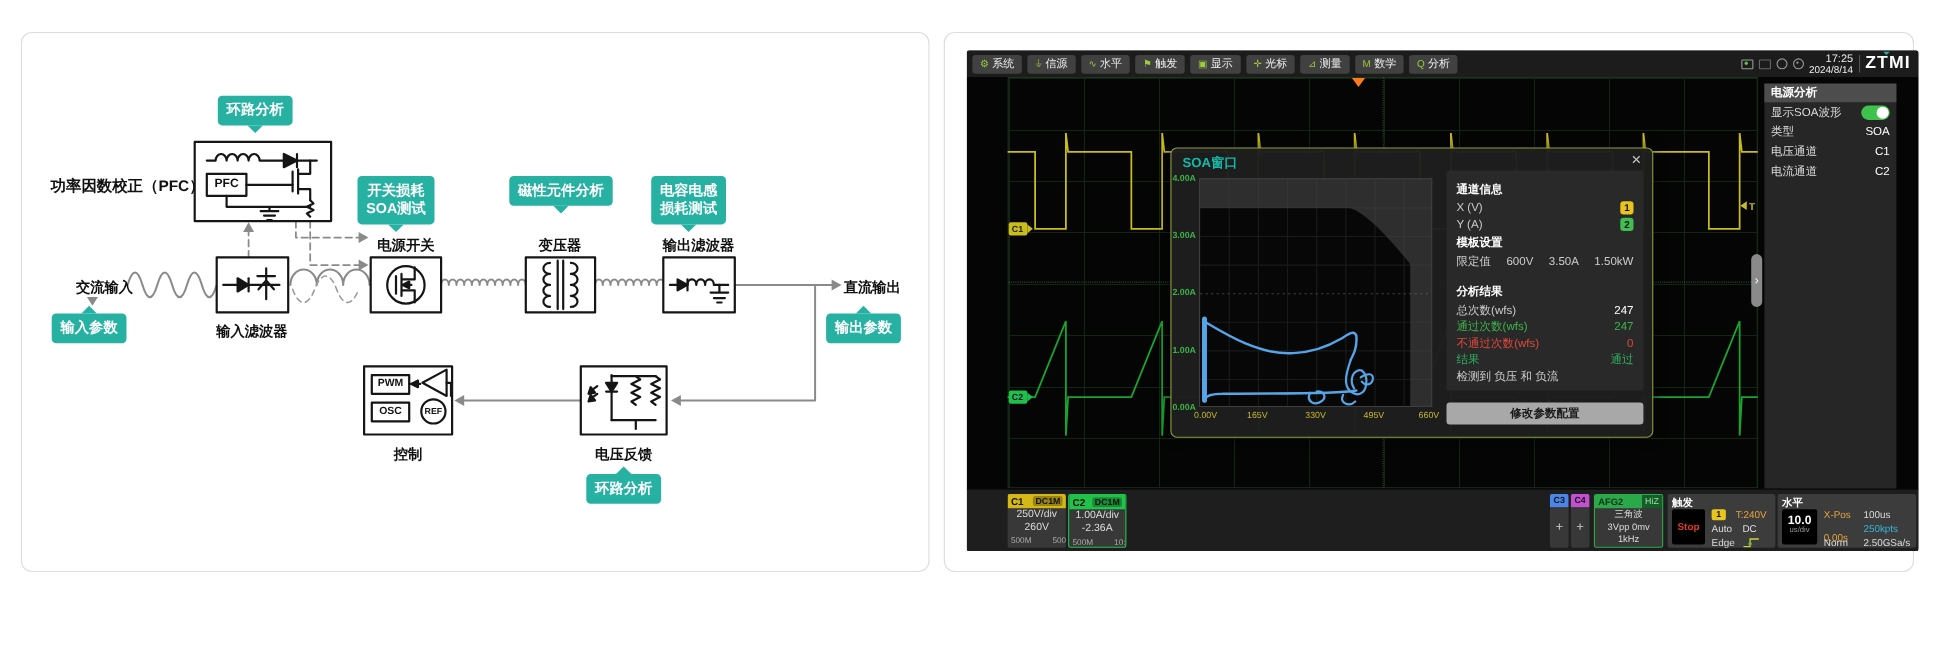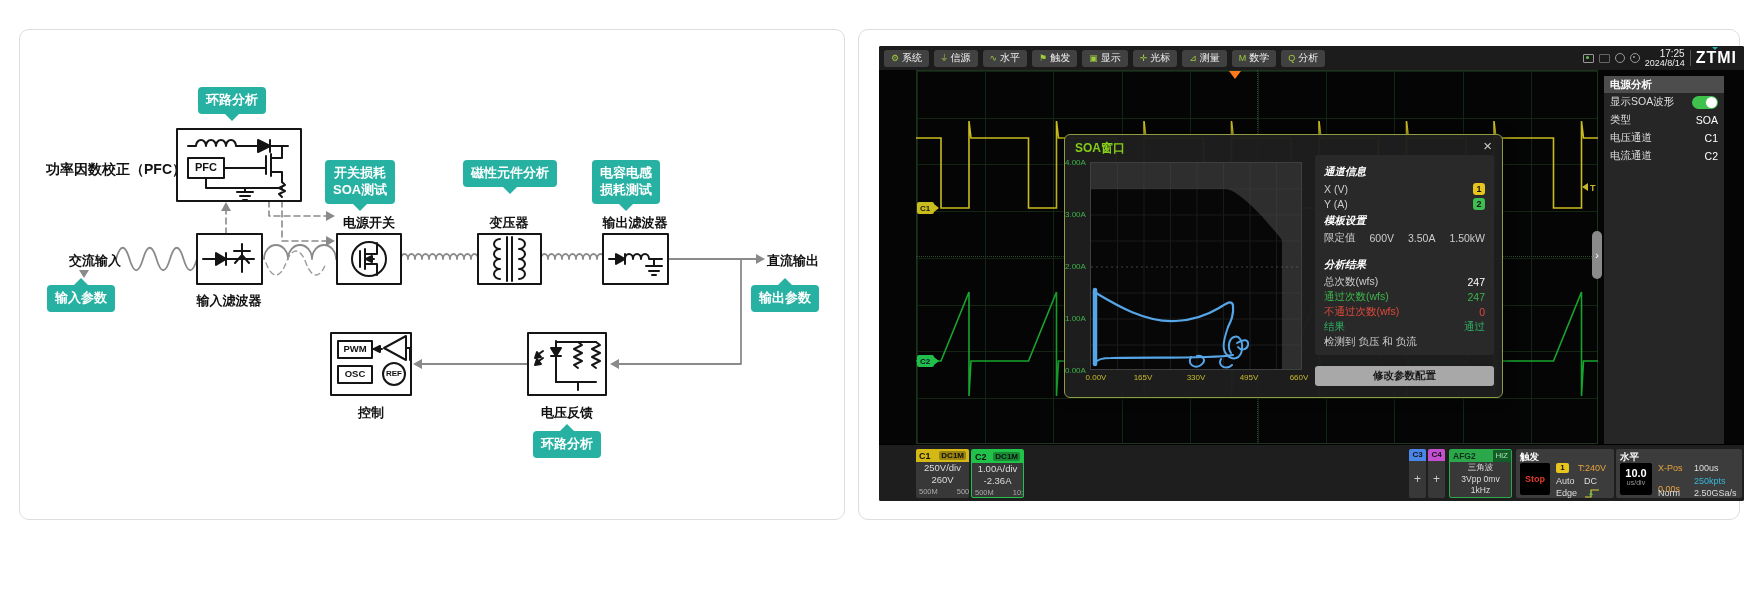--- a/index.html
+++ b/index.html
@@ -46,28 +46,28 @@
   
   #sidebar{position:absolute;left:725px;top:30px;width:120px;height:368px;background:#262626;z-index:4;font-size:10.5px;}
   #sb-title{background:#4d4d4d;color:#fff;font-weight:bold;padding:2px 6px;height:13px;line-height:13px;}
   .sbrow{display:flex;justify-content:space-between;align-items:center;padding:2px 6px;color:#ddd;height:14px;}
   .sbrow .v{color:#fff;}
   #toggle{width:26px;height:13px;background:#3ec24d;border-radius:7px;position:relative;}
   #toggle i{position:absolute;right:1px;top:1px;width:11px;height:11px;background:#fff;border-radius:50%;}
   
   #dialog{position:absolute;left:185px;top:88px;width:437px;height:262px;background:rgba(30,30,30,0.97);
           border:1px solid #8f9c40;border-radius:6px;z-index:6;box-shadow:0 0 12px rgba(0,0,0,.6);}
-  #dlg-title{position:absolute;left:10px;top:5px;color:#84cc16;font-weight:bold;font-size:12px;}
+  #dlg-title{position:absolute;left:10px;top:5px;color:#14b8a6;font-weight:bold;font-size:12px;}
   #dlg-close{position:absolute;right:10px;top:2px;color:#ccc;font-size:15px;z-index:2;}
-  .ytick{position:absolute;width:23px;text-align:left;color:#3cb44a;font-size:8px;transform:translateY(-50%);}
+  .ytick{position:absolute;width:23px;text-align:center;color:#3cb44a;font-size:8px;transform:translateY(-50%);font-weight:bold;}
   .xtick{position:absolute;top:238px;color:#c8b829;font-size:8px;transform:translateX(-50%);}
   #plot{position:absolute;left:25px;top:27px;width:212px;height:208px;background:#2e2e2e;border:1px solid #3f3f3f;box-sizing:border-box;}
   #infopanel{position:absolute;left:250px;top:20px;width:179px;height:200px;background:#292929;border-radius:3px;
              padding:7px 9px;box-sizing:border-box;font-size:10.5px;color:#ccc;}
-  .ih{color:#fff;font-weight:bold;margin:3px 0 2px;font-style:italic;}
+  .ih{color:#fff;font-weight:bold;margin:3px 0 2px;}
   .irow{display:flex;justify-content:space-between;align-items:center;height:15px;}
   .badge{width:12px;height:12px;border-radius:3px;color:#111;font-weight:bold;font-size:9px;
          display:flex;align-items:center;justify-content:center;}
   .b1{background:#e8c51d;} .b2{background:#3fbf4f;}
   .green{color:#3cb44a;} .red{color:#e0493a;} .teal{color:#2fae62;}
   #cfgbtn{position:absolute;left:250px;top:231px;width:179px;height:20px;background:#a8a8a8;border-radius:3px;
           color:#1a1a1a;font-size:10.5px;font-weight:bold;display:flex;align-items:center;justify-content:center;}
   
   #botbar{position:absolute;left:0;top:398px;width:865px;height:57px;background:#1e1e1e;border-top:1px solid #000;}
   .chblk{position:absolute;top:4px;height:49px;width:53px;background:#383838;border-radius:2px;overflow:hidden;font-size:9.5px;}

